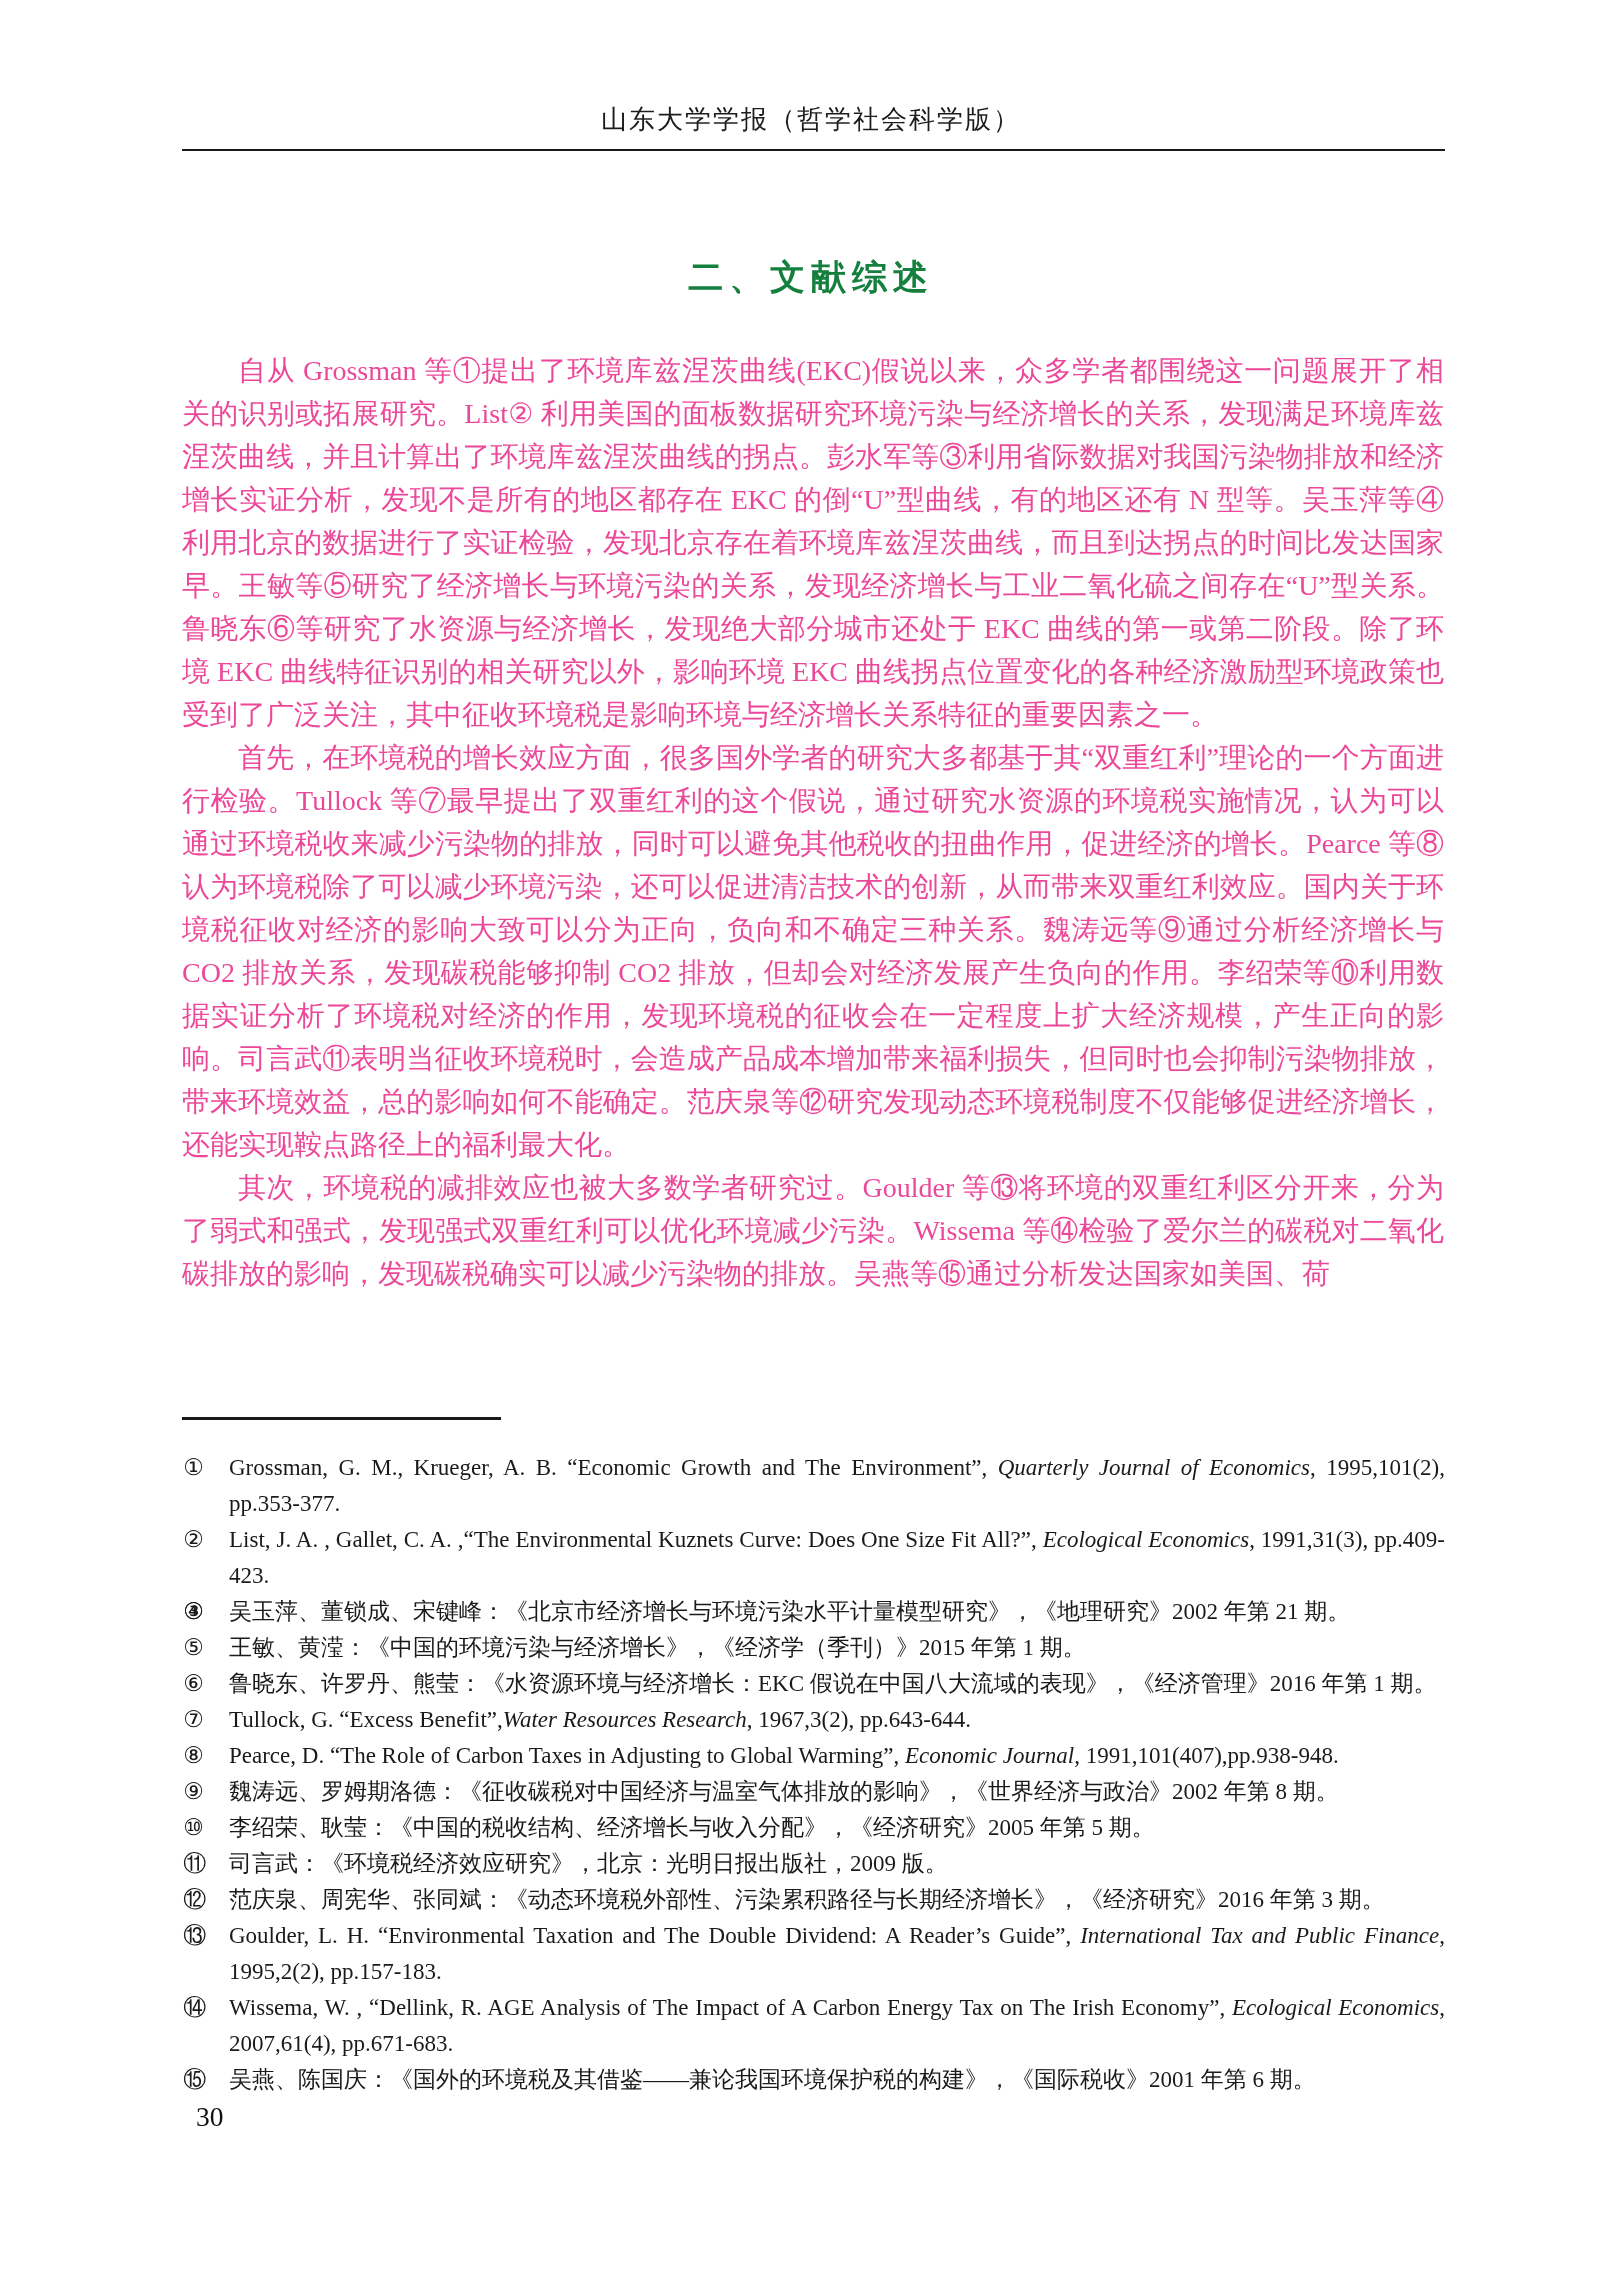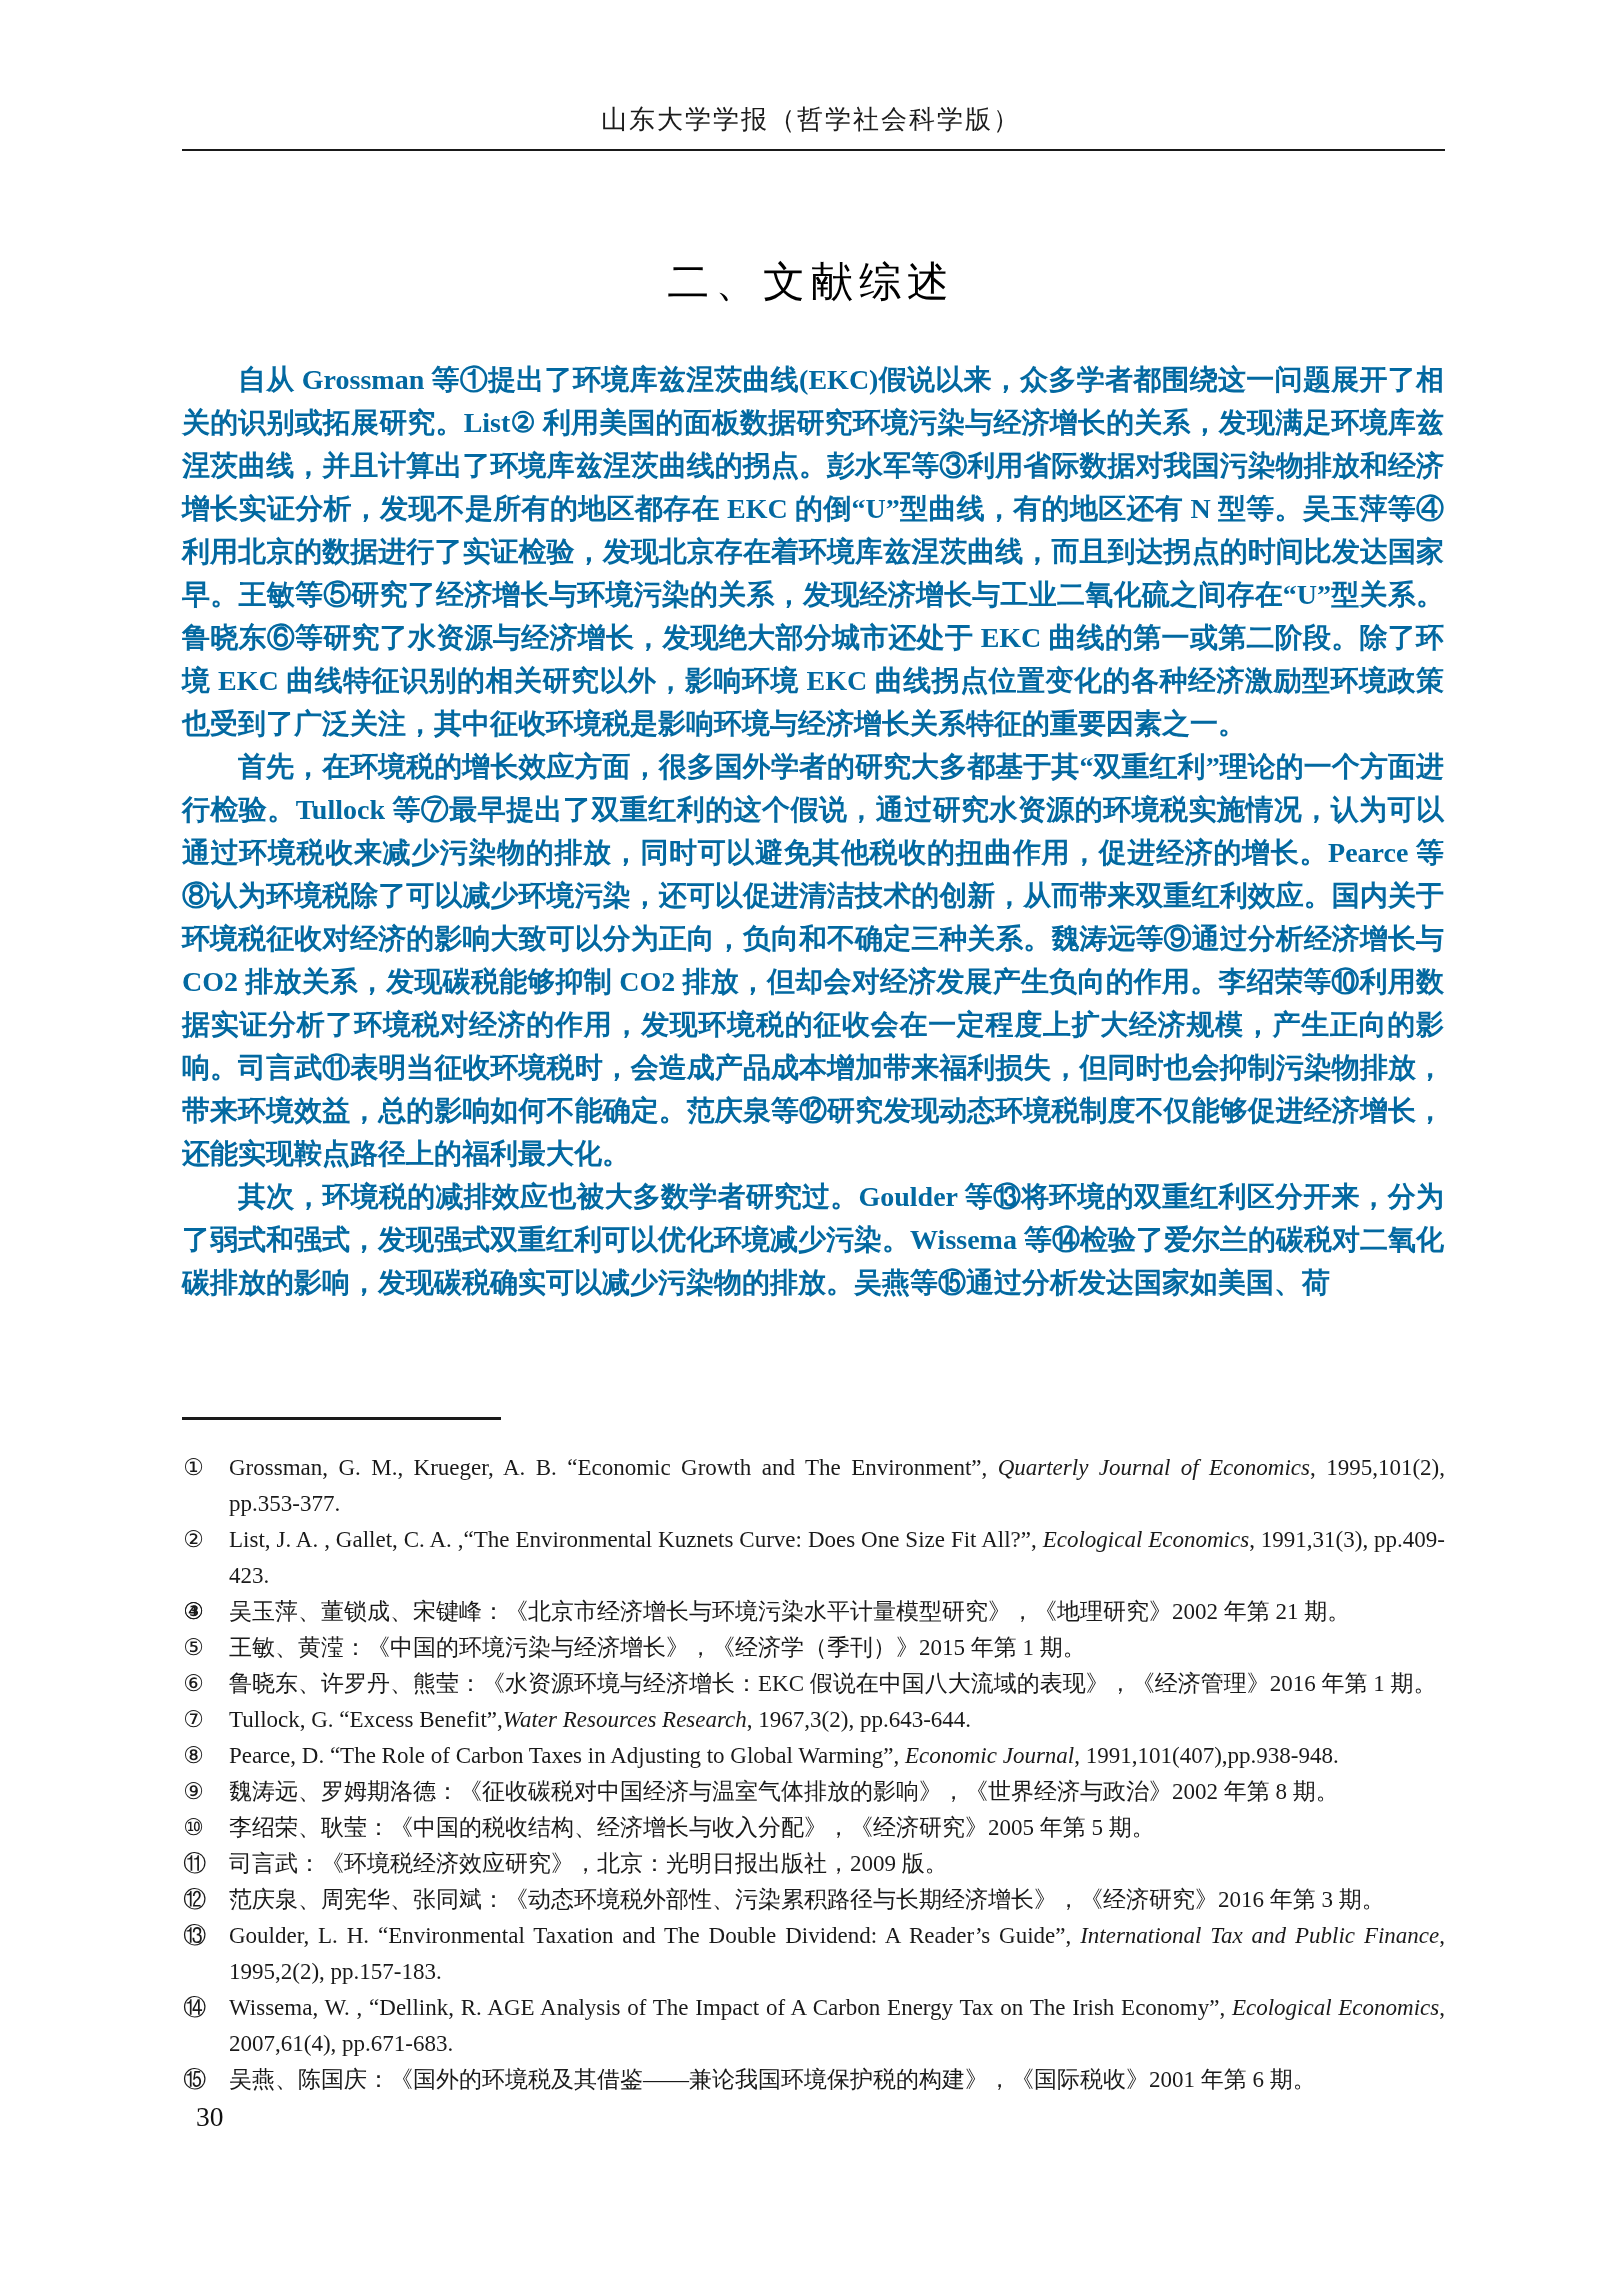--- a/index.html
+++ b/index.html
@@ -21,32 +21,31 @@
     color: #1c1c1c;
   }
   .header-rule {
     margin: 11.8px 177px 0 182px;
     border-top: 2.6px solid #1a1a1a;
     height: 0;
   }
   .section-title {
     margin: 103px 0 0 0;
     text-align: center;
-    font-size: 42px;
-    font-weight: normal;
+    font-size: 35px;
+    font-weight: bold;
     letter-spacing: 5.9px;
-    color: #000000;
+    color: #15803d;
   }
   .body-text {
     margin: 48px 178px 16px 182px;
     font-size: 28px;
     line-height: 43px;
     text-align: justify;
-    color: #0369a1;
-    font-weight: bold;
+    color: #ec4899;
   }
   .body-text p { margin: 0; text-indent: 2em; }
   .footnote-area {
     position: absolute;
     left: 182px;
     right: 177px;
     top: 1417px;
   }
   .footnote-rule {
     width: 319px;

